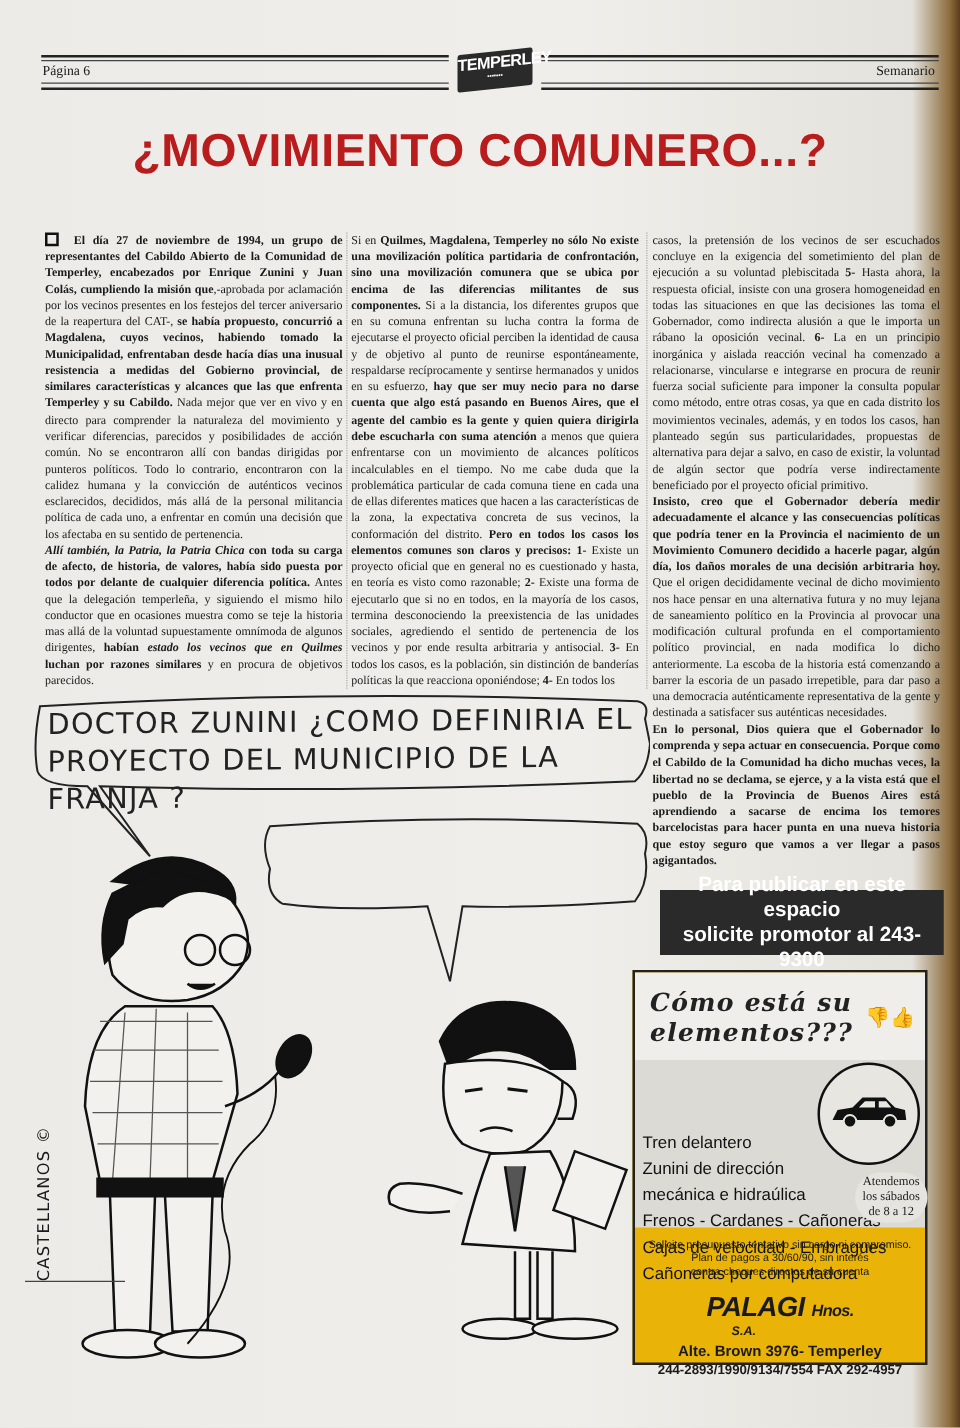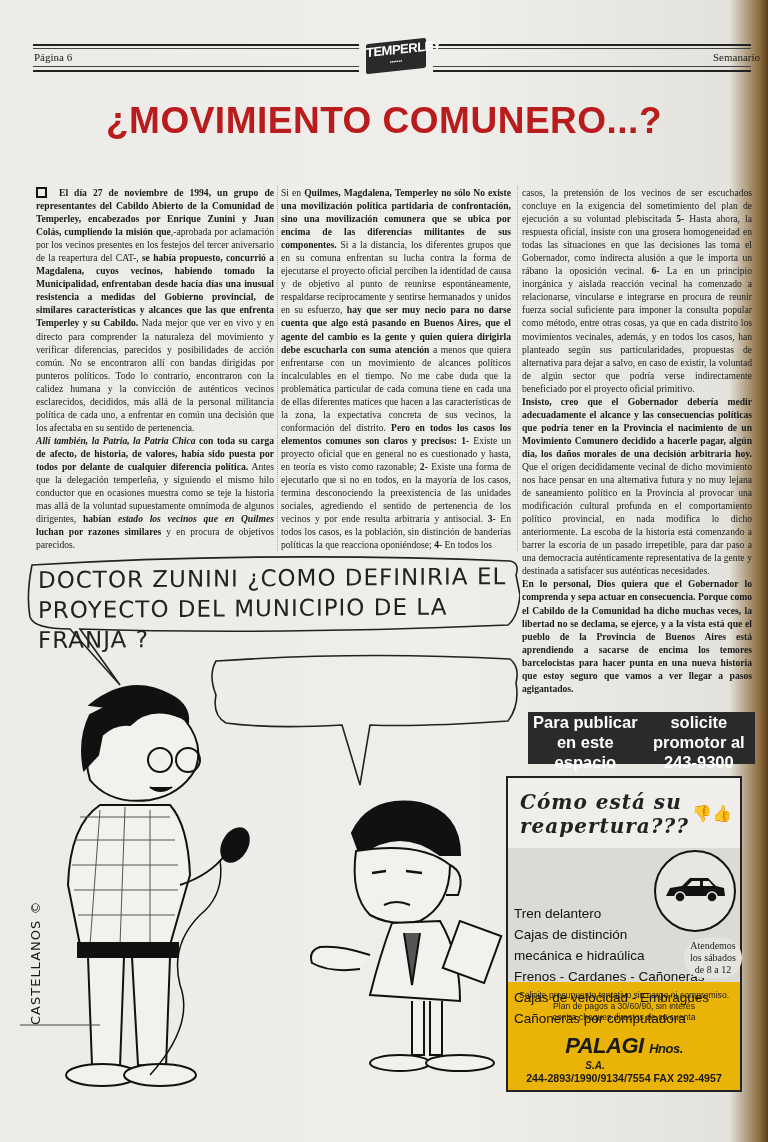--- a/index.html
+++ b/index.html
@@ -3,21 +3,21 @@
 <meta charset="utf-8">
 <style>
   html,body{margin:0;padding:0;}
   body{width:768px;height:1142px;background:#e9e7e2;position:relative;overflow:hidden;font-family:"Liberation Serif",serif;color:#1a1a1a;}
   .paper{position:absolute;left:0;top:0;width:768px;height:1142px;background:linear-gradient(90deg,#ecebe7 0%,#efeeea 60%,#e4e2dc 95%,#8a6a3a 99%,#5a3d1a 100%);}
   
   .mast{position:absolute;left:33px;top:44px;width:718px;height:30px;}
   .mast .rule{position:absolute;height:0;border-top:2px solid #222;}
   .mast .rule.thin{border-top:1px solid #444;}
   .page-no{position:absolute;left:34px;top:51px;font-size:11px;font-family:"Liberation Serif",serif;}
-  .semanario{position:absolute;right:8px;top:51px;font-size:11px;}
+  .semanario{position:absolute;right:20px;top:51px;font-size:11px;}
   .logo{position:absolute;left:366px;top:41px;width:60px;height:30px;background:#2a2a2a;color:#fff;transform:skewY(-6deg);border-radius:2px;text-align:center;}
   .logo .big{font-family:"Liberation Sans",sans-serif;font-weight:bold;font-size:13px;letter-spacing:-0.5px;line-height:17px;display:block;}
   .logo .small{font-size:5px;line-height:6px;display:block;font-family:"Liberation Sans",sans-serif;}
   .title{position:absolute;left:0;width:768px;top:100px;text-align:center;font-family:"Liberation Sans",sans-serif;font-weight:bold;font-size:37px;letter-spacing:0.5px;color:#b91c1c;}
   
   .col{position:absolute;top:186px;font-size:9.6px;line-height:13.05px;text-align:justify;hyphens:manual;}
   .col p{margin:0;}
   .col b{font-weight:bold;}
   .col i{font-style:italic;}
   .c1{left:36px;width:238px;}
@@ -26,21 +26,21 @@
   .checkbox{display:inline-block;width:11px;height:11px;border:2px solid #111;margin-right:12px;vertical-align:-2px;box-sizing:border-box;}
   .col-div{position:absolute;top:186px;width:0;border-left:1px dotted #aaa;height:365px;}
   
   .cartoon{position:absolute;left:20px;top:555px;width:500px;height:545px;}
   .bubble-text{position:absolute;font-family:"DejaVu Sans",sans-serif;font-weight:normal;color:#222;letter-spacing:1px;}
   .q1{left:18px;top:8px;font-size:23px;line-height:30px;transform:skewY(-0.5deg);}
   .q2{left:194px;top:112px;font-size:19px;line-height:27px;text-align:center;width:300px;}
   .q2 b{font-family:"Liberation Sans",sans-serif;font-weight:bold;letter-spacing:0.5px;}
   .signature{position:absolute;left:8px;top:470px;transform:rotate(-90deg);transform-origin:left top;font-family:"DejaVu Sans",sans-serif;font-size:13px;letter-spacing:1px;white-space:nowrap;}
   
-  .promo{position:absolute;left:528px;top:712px;width:227px;height:52px;background:#2a2a2a;color:#fff;font-family:"Liberation Sans",sans-serif;font-weight:bold;font-size:16.5px;line-height:20px;text-align:center;display:flex;flex-direction:row;justify-content:center;}
+  .promo{position:absolute;left:528px;top:712px;width:227px;height:52px;background:#2a2a2a;color:#fff;font-family:"Liberation Sans",sans-serif;font-weight:bold;font-size:16.5px;line-height:20px;text-align:center;display:flex;flex-direction:column;justify-content:center;}
   
   .ad{position:absolute;left:506px;top:776px;width:236px;height:316px;border:2px solid #222;background:#eab308;box-sizing:border-box;}
   .ad-head{position:absolute;left:0;top:0;right:0;height:70px;border-bottom:1px solid #222;background:#efeeea;}
   .ad-title{position:absolute;left:12px;top:12px;font-family:"DejaVu Serif",serif;font-style:italic;font-weight:bold;font-size:20px;line-height:24px;letter-spacing:1px;color:#222;}
   .thumbs{position:absolute;right:8px;top:26px;font-size:16px;}
   .ad-mid{position:absolute;left:0;top:70px;right:0;height:134px;background:#dcdad4;}
   .services{position:absolute;left:6px;top:86px;font-family:"Liberation Sans",sans-serif;font-size:13.5px;line-height:21px;color:#111;margin-top:39px;}
   .services div{white-space:nowrap;}
   .car-circle{position:absolute;left:146px;top:72px;width:78px;height:78px;border:2.5px solid #111;border-radius:50%;background:#e8e6e1;}
   .saturday{position:absolute;left:176px;top:160px;width:58px;text-align:center;font-size:10px;line-height:12px;color:#222;background:#e6e4df;border-radius:20px;padding:2px 0;}
@@ -144,49 +144,50 @@
 
 <div class="promo">
   <div>Para publicar en este espacio</div>
   <div>solicite promotor al 243-9300</div>
 </div>
 
 <div class="ad">
   <div class="ad-head">
     <div class="ad-title">
       <div>Cómo está su</div>
-      <div>reapertura???</div>
+      <div>elementos???</div>
     </div>
     <div class="thumbs">👎👍</div>
   </div>
   <div class="ad-mid"></div>
   <div class="car-circle">
     <svg width="78" height="78" viewBox="0 0 78 78">
       <path d="M10 44 L14 36 L26 34 L34 26 L52 26 L60 34 L68 36 L69 44 Z" fill="#111"></path>
       <path d="M36 29 L44 29 L44 34 L31 34 Z M47 29 L53 29 L57 34 L47 34 Z" fill="#e8e6e1"></path>
       <circle cx="24" cy="45" r="5" fill="#111" stroke="#e8e6e1" stroke-width="1.5"></circle>
       <circle cx="56" cy="45" r="5" fill="#111" stroke="#e8e6e1" stroke-width="1.5"></circle>
     </svg>
   </div>
   <div class="services">
     <div>Tren delantero</div>
-    <div>Cajas de distinción</div>
+    <div>Zunini de dirección</div>
     <div>mecánica e hidraúlica</div>
     <div>Frenos - Cardanes - Cañoneras</div>
     <div>Cajas de velocidad - Embragues</div>
     <div>Cañoneras por computadora</div>
   </div>
   <div class="saturday">
     <div>Atendemos</div>
     <div>los sábados</div>
     <div>de 8 a 12</div>
   </div>
   <div class="ad-foot">
     <div class="terms">
       <div>Solicite presupuesto tentativo sin cargo ni compromiso.</div>
       <div>Plan de pagos a 30/60/90, sin interés</div>
       <div>contra cheques directos de su cuenta</div>
     </div>
     <div class="brand"><span>PALAGI</span> <small>Hnos.</small></div>
     <div class="brand-sa">S.A.</div>
+    <div class="addr">Alte. Brown 3976- Temperley</div>
     <div class="phones">244-2893/1990/9134/7554 FAX 292-4957</div>
   </div>
 </div>
 
 </body></html>

